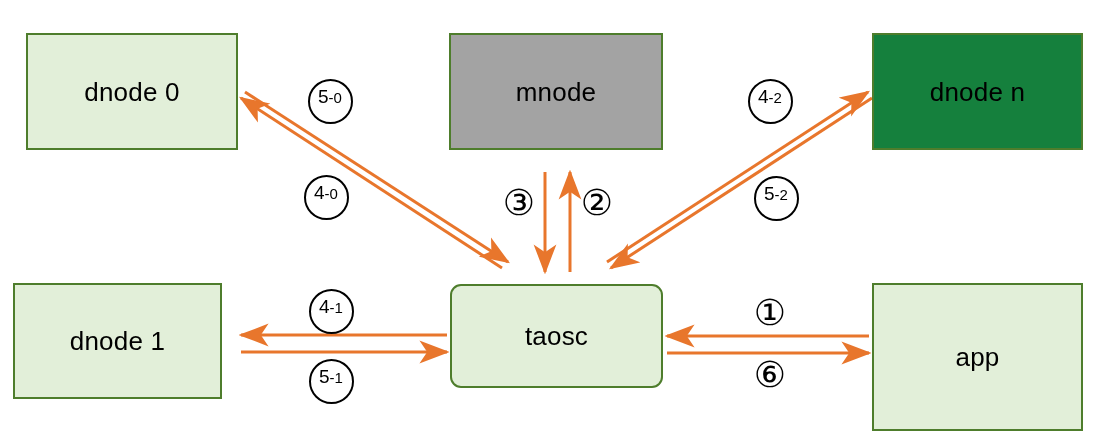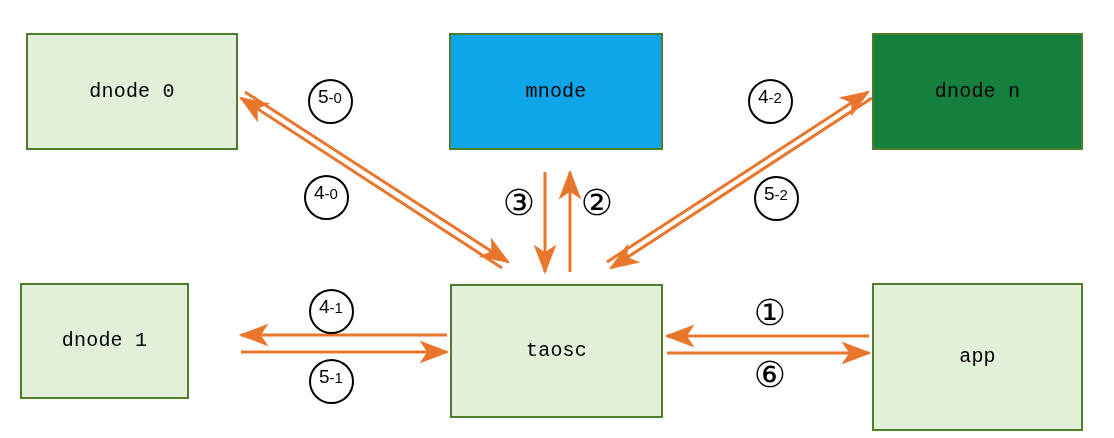--- a/index.html
+++ b/index.html
@@ -29,22 +29,22 @@
   .node-box {
     position: absolute;
     box-sizing: border-box;
     background: #e2efd9;
     border: 2px solid #4e7d2c;
     display: flex;
     align-items: center;
     justify-content: center;
   }
   .node-label {
-    font-family: Liberation Mono, monospace;
-    font-size: 20px;
+    font-family: Liberation Sans, sans-serif;
+    font-size: 26px;
     color: #000000;
     line-height: 1;
     letter-spacing: 0.2px;
     white-space: nowrap;
   }
   .edge-badge {
     position: absolute;
     box-sizing: border-box;
     width: 45px;
     height: 45px;
@@ -112,30 +112,30 @@
     <line x1="447" y1="335" x2="241" y2="335" stroke="#e8762c" stroke-width="3" marker-end="url(#arrowhead)"></line>
     <line x1="241" y1="352" x2="447" y2="352" stroke="#e8762c" stroke-width="3" marker-end="url(#arrowhead)"></line>
 
     <line x1="869" y1="336" x2="667" y2="336" stroke="#e8762c" stroke-width="3" marker-end="url(#arrowhead)"></line>
     <line x1="667" y1="353" x2="869" y2="353" stroke="#e8762c" stroke-width="3" marker-end="url(#arrowhead)"></line>
   </svg>
 
   <div class="node-box" id="node-dnode0" style="left: 26px; top: 33px; width: 212px; height: 117px; background: rgb(226, 239, 217); border-color: rgb(78, 125, 44);">
     <span class="node-label">dnode 0</span>
   </div>
-  <div class="node-box" id="node-mnode" style="left: 449px; top: 33px; width: 214px; height: 117px; background: #0ea5e9; border-color: rgb(78, 125, 44);">
+  <div class="node-box" id="node-mnode" style="left: 449px; top: 33px; width: 214px; height: 117px; background: #a3a3a3; border-color: rgb(78, 125, 44);">
     <span class="node-label">mnode</span>
   </div>
   <div class="node-box" id="node-dnoden" style="left: 872px; top: 33px; width: 211px; height: 117px; background: #15803d; border-color: rgb(78, 125, 44);">
     <span class="node-label">dnode n</span>
   </div>
-  <div class="node-box" id="node-dnode1" style="left: 20px; top: 283px; width: 169px; height: 116px; background: rgb(226, 239, 217); border-color: rgb(78, 125, 44);">
+  <div class="node-box" id="node-dnode1" style="left: 13px; top: 283px; width: 209px; height: 116px; background: rgb(226, 239, 217); border-color: rgb(78, 125, 44);">
     <span class="node-label">dnode 1</span>
   </div>
-  <div class="node-box" id="node-taosc" style="left: 450px; top: 284px; width: 213px; height: 134px; background: rgb(226, 239, 217); border-color: rgb(78, 125, 44);">
+  <div class="node-box" id="node-taosc" style="left: 450px; top: 284px; width: 213px; height: 104px; background: rgb(226, 239, 217); border-color: rgb(78, 125, 44); border-radius: 11px;">
     <span class="node-label">taosc</span>
   </div>
   <div class="node-box" id="node-app" style="left: 872px; top: 283px; width: 211px; height: 148px; background: rgb(226, 239, 217); border-color: rgb(78, 125, 44);">
     <span class="node-label">app</span>
   </div>
 
   <div id="badge-layer">
       <div class="circled-number" style="left: 770px; top: 313px;">①</div>
       <div class="circled-number" style="left: 597px; top: 203px;">②</div>
       <div class="circled-number" style="left: 519px; top: 203px;">③</div>

